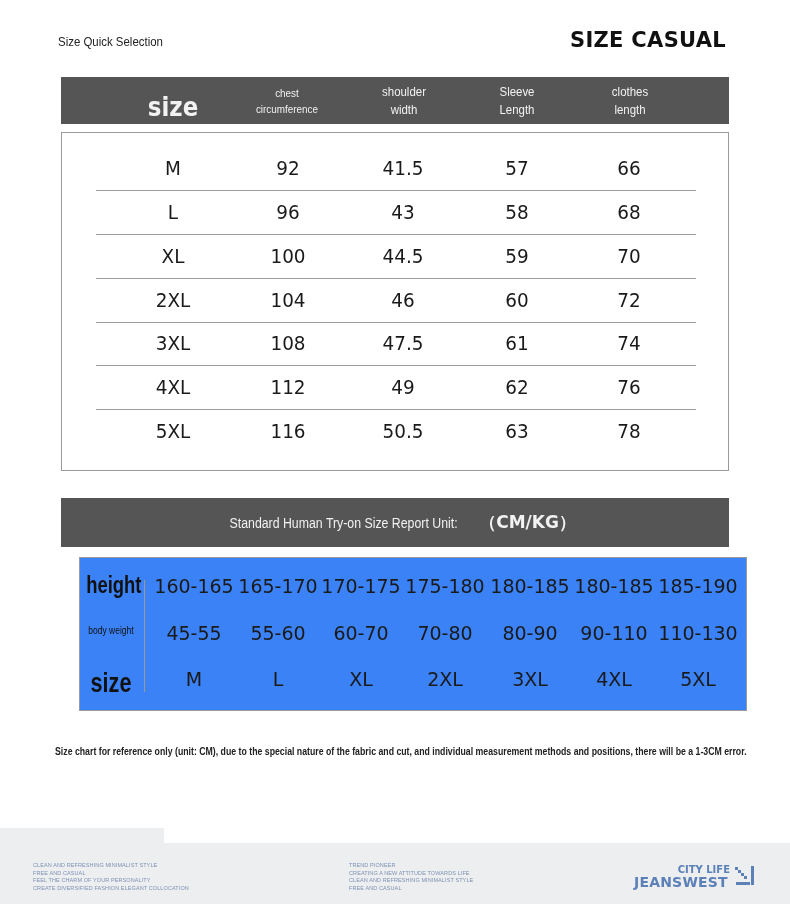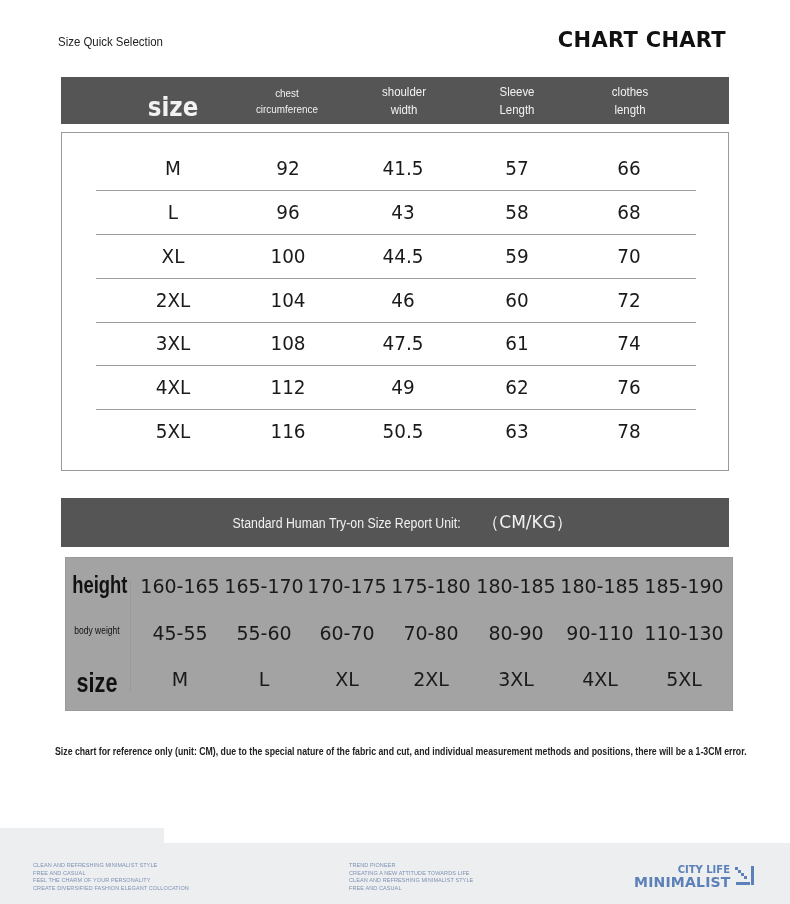--- a/index.html
+++ b/index.html
@@ -35,24 +35,24 @@
     position:absolute; top:0; height:44px; line-height:44px; text-align:center;
     font-size:20px; font-family:"DejaVu Sans", sans-serif; color:#1a1a1a; width:100px;
     transform:scaleX(0.92);
   }
   
   .t2-head {
     position:absolute; left:61px; top:498px; width:668px; height:49px; background:#555555;
     color:#f2f2f2; display:flex; align-items:center; justify-content:center;
   }
   .t2-head .lbl { font-size:14px; transform:scaleX(0.88); display:inline-block; }
-  .t2-head .unit { font-size:17px; font-weight:normal; font-family:"DejaVu Sans", sans-serif; margin-left:6px; }
+  .t2-head .unit { font-size:17px; font-weight:bold; font-family:"DejaVu Sans", sans-serif; margin-left:6px; }
   .t2-body {
-    position:absolute; left:65px; top:557px; width:666px; height:152px;
-    border:1px solid #9a9a9a; background:#a3a3a3;
+    position:absolute; left:79px; top:557px; width:666px; height:152px;
+    border:1px solid #9a9a9a; background:#3b82f6;
   }
   .t2-divider { position:absolute; left:64px; top:22px; width:1px; height:112px; background:#9a9a9a; }
   .t2-label {
     position:absolute; left:0; width:62px; text-align:center; color:#111;
   }
   .t2-label.height { top:14px; font-size:23px; font-weight:bold; transform:scaleX(0.8); }
   .t2-label.weight { top:67px; font-size:10px; transform:scaleX(0.85); }
   .t2-label.size { top:110px; font-size:27px; font-weight:bold; transform:scaleX(0.8); }
   .t2-cell {
     position:absolute; width:84px; text-align:center; font-size:20px;
@@ -72,21 +72,21 @@
   .foot-text.mid { left:349px; top:862px; }
   .logo { position:absolute; left:634px; top:864px; width:130px; height:28px; }
   .logo .cw { position:absolute; right:34px; top:0; font-size:10px; font-weight:bold; color:#5c80b8; font-family:"DejaVu Sans", sans-serif; }
   .logo .jw { position:absolute; left:0; top:10px; font-size:14px; font-weight:bold; color:#5c80b8; font-family:"DejaVu Sans", sans-serif; letter-spacing:0.2px; }
   .logo .mark { position:absolute; right:8px; top:1px; width:22px; height:22px; }
 </style>
 </head>
 <body>
 
 <div class="quick-title">Size Quick Selection</div>
-<div class="chart-title">CHART CHART</div>
+<div class="chart-title">SIZE CASUAL</div>
 
 <div class="t1-head">
   <div class="col size-h" style="left:62px;width:100px;">size</div>
   <div class="col small-h" style="left:176px;width:100px;">
     <div>
         <div>chest</div>
         <div>circumference</div>
       </div>
   </div>
   <div class="col mid-h" style="left:293px;width:100px;">
@@ -208,21 +208,21 @@
   <div>CREATE DIVERSIFIED FASHION ELEGANT COLLOCATION</div>
 </div>
 <div class="foot-text mid">
   <div>TREND PIONEER</div>
   <div>CREATING A NEW ATTITUDE TOWARDS LIFE</div>
   <div>CLEAN AND REFRESHING MINIMALIST STYLE</div>
   <div>FREE AND CASUAL</div>
 </div>
 <div class="logo">
   <div class="cw">CITY LIFE</div>
-  <div class="jw">MINIMALIST</div>
+  <div class="jw">JEANSWEST</div>
   <svg class="mark" viewBox="0 0 22 22">
     <rect x="1" y="2" width="3" height="3" fill="#5c80b8"></rect>
     <rect x="4" y="5" width="3" height="3" fill="#5c80b8"></rect>
     <rect x="7" y="8" width="3" height="3" fill="#5c80b8"></rect>
     <rect x="10" y="11" width="3" height="3" fill="#5c80b8"></rect>
     <rect x="2" y="17" width="14" height="3" fill="#5c80b8"></rect>
     <rect x="17" y="1" width="3" height="19" fill="#5c80b8"></rect>
   </svg>
 </div>
 

